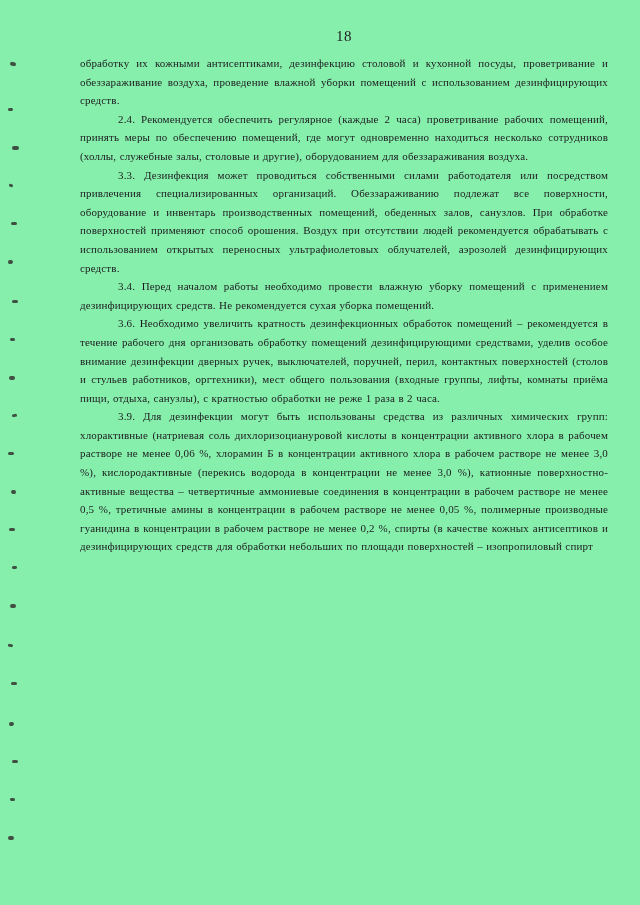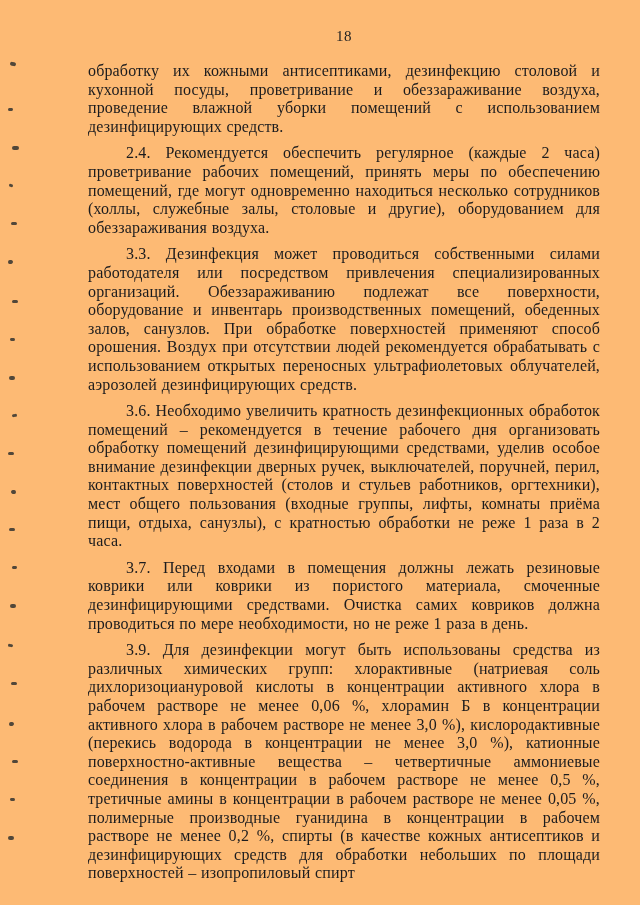--- a/index.html
+++ b/index.html
@@ -4,21 +4,21 @@
 <style>
   html, body {
     margin: 0;
     padding: 0;
     background: #f4f4f2;
   }
   .page {
     position: relative;
     width: 640px;
     height: 905px;
-    background: #fdba74;
+    background: #86efac;
     overflow: hidden;
     font-family: "Liberation Serif", "DejaVu Serif", serif;
     color: #1c1c1e;
   }
   .page-number {
     position: absolute;
     top: 28px;
     left: 80px;
     width: 528px;
     text-align: center;
@@ -26,22 +26,22 @@
     letter-spacing: 0.5px;
     color: #222;
   }
   .text-block {
     position: absolute;
     top: 54px;
     left: 80px;
     width: 528px;
   }
   .para {
-    margin: 8px;
-    font-size: 16px;
+    margin: 0;
+    font-size: 11px;
     line-height: 18.6px;
     text-align: justify;
     letter-spacing: 0.15px;
     word-spacing: 0.5px;
   }
   .para.indent {
     text-indent: 38px;
   }
   
   .artifact {
@@ -98,18 +98,18 @@
   <i class="artifact a19"></i>
   <i class="artifact a20"></i>
   <i class="artifact a21"></i>
 
   <div class="page-number">18</div>
 
   <div class="text-block">
     <p class="para">обработку их кожными антисептиками, дезинфекцию столовой и кухонной посуды, проветривание и обеззараживание воздуха, проведение влажной уборки помещений с использованием дезинфицирующих средств.</p>
     <p class="para indent">2.4. Рекомендуется обеспечить регулярное (каждые 2 часа) проветривание рабочих помещений, принять меры по обеспечению помещений, где могут одновременно находиться несколько сотрудников (холлы, служебные залы, столовые и другие), оборудованием для обеззараживания воздуха.</p>
     <p class="para indent">3.3. Дезинфекция может проводиться собственными силами работодателя или посредством привлечения специализированных организаций. Обеззараживанию подлежат все поверхности, оборудование и инвентарь производственных помещений, обеденных залов, санузлов. При обработке поверхностей применяют способ орошения. Воздух при отсутствии людей рекомендуется обрабатывать с использованием открытых переносных ультрафиолетовых облучателей, аэрозолей дезинфицирующих средств.</p>
+    <p class="para indent">3.4. Перед началом работы необходимо провести влажную уборку помещений с применением дезинфицирующих средств. Не рекомендуется сухая уборка помещений.</p>
     <p class="para indent">3.6. Необходимо увеличить кратность дезинфекционных обработок помещений – рекомендуется в течение рабочего дня организовать обработку помещений дезинфицирующими средствами, уделив особое внимание дезинфекции дверных ручек, выключателей, поручней, перил, контактных поверхностей (столов и стульев работников, оргтехники), мест общего пользования (входные группы, лифты, комнаты приёма пищи, отдыха, санузлы), с кратностью обработки не реже 1 раза в 2 часа.</p>
-    <p class="para indent">3.7. Перед входами в помещения должны лежать резиновые коврики или коврики из пористого материала, смоченные дезинфицирующими средствами. Очистка самих ковриков должна проводиться по мере необходимости, но не реже 1 раза в день.</p>
     <p class="para indent">3.9. Для дезинфекции могут быть использованы средства из различных химических групп: хлорактивные (натриевая соль дихлоризоциануровой кислоты в концентрации активного хлора в рабочем растворе не менее 0,06 %, хлорамин Б в концентрации активного хлора в рабочем растворе не менее 3,0 %), кислородактивные (перекись водорода в концентрации не менее 3,0 %), катионные поверхностно-активные вещества – четвертичные аммониевые соединения в концентрации в рабочем растворе не менее 0,5 %, третичные амины в концентрации в рабочем растворе не менее 0,05 %, полимерные производные гуанидина в концентрации в рабочем растворе не менее 0,2 %, спирты (в качестве кожных антисептиков и дезинфицирующих средств для обработки небольших по площади поверхностей – изопропиловый спирт</p>
   </div>
 
 </div>
 
 </body></html>

